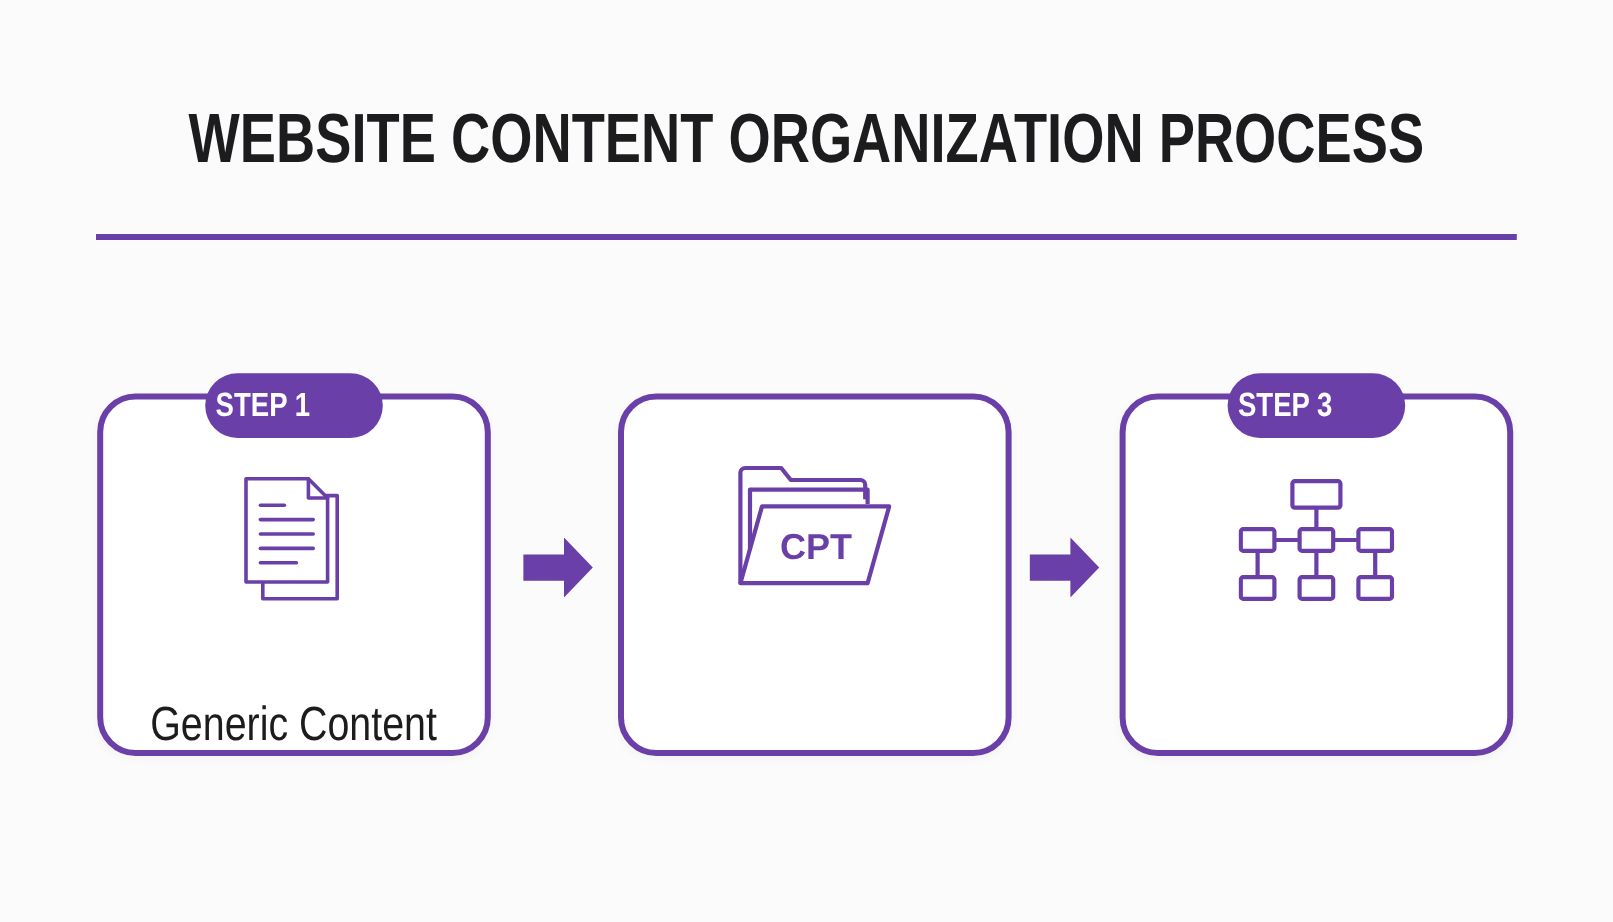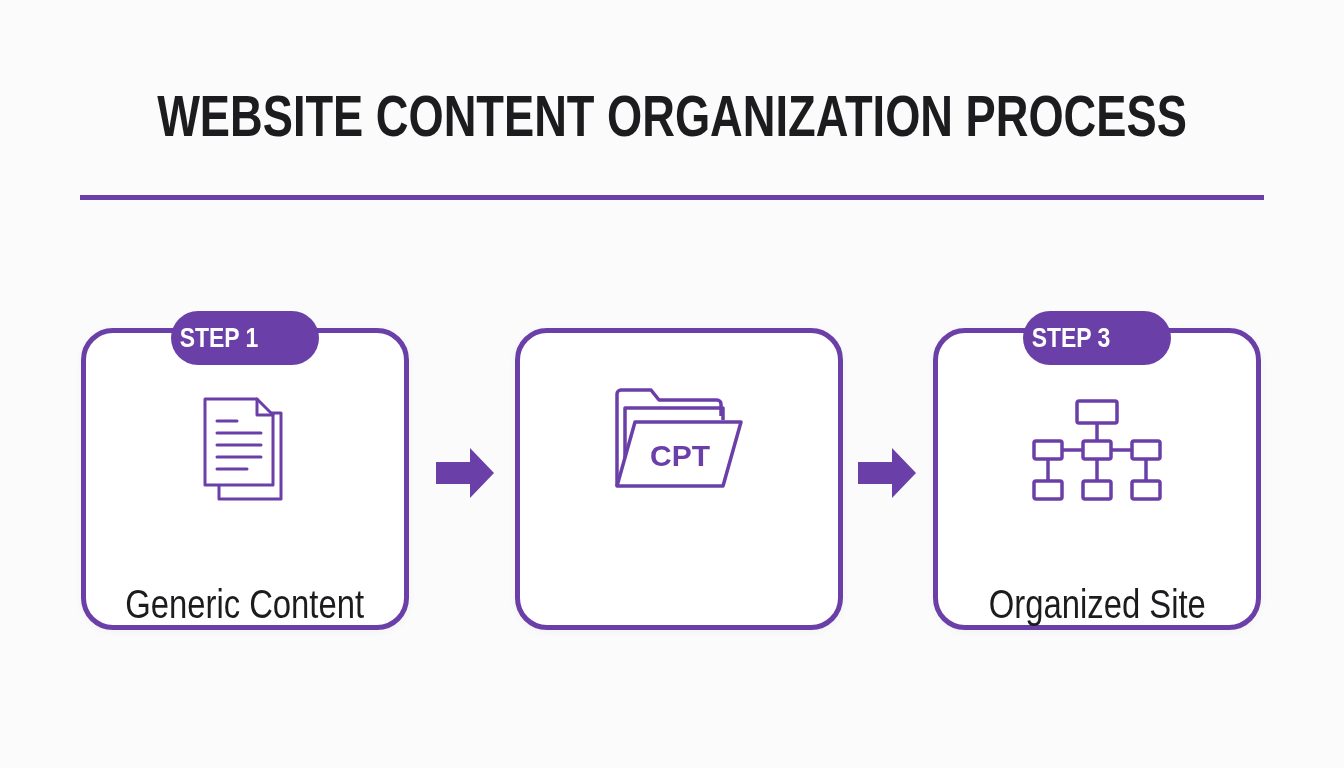--- a/index.html
+++ b/index.html
@@ -78,14 +78,13 @@
         <line x1="79" y1="51" x2="100" y2="51"></line>
         <line x1="16" y1="60" x2="16" y2="82"></line>
         <line x1="65" y1="60" x2="65" y2="82"></line>
         <line x1="114" y1="60" x2="114" y2="82"></line>
         <rect x="2" y="82" width="28" height="18" rx="2"></rect>
         <rect x="51" y="82" width="28" height="18" rx="2"></rect>
         <rect x="100" y="82" width="28" height="18" rx="2"></rect>
       </g>
     </svg>
   </div>
-  <div class="label"><span>Organized Site</span></div>
 </div>
 
 </body></html>

